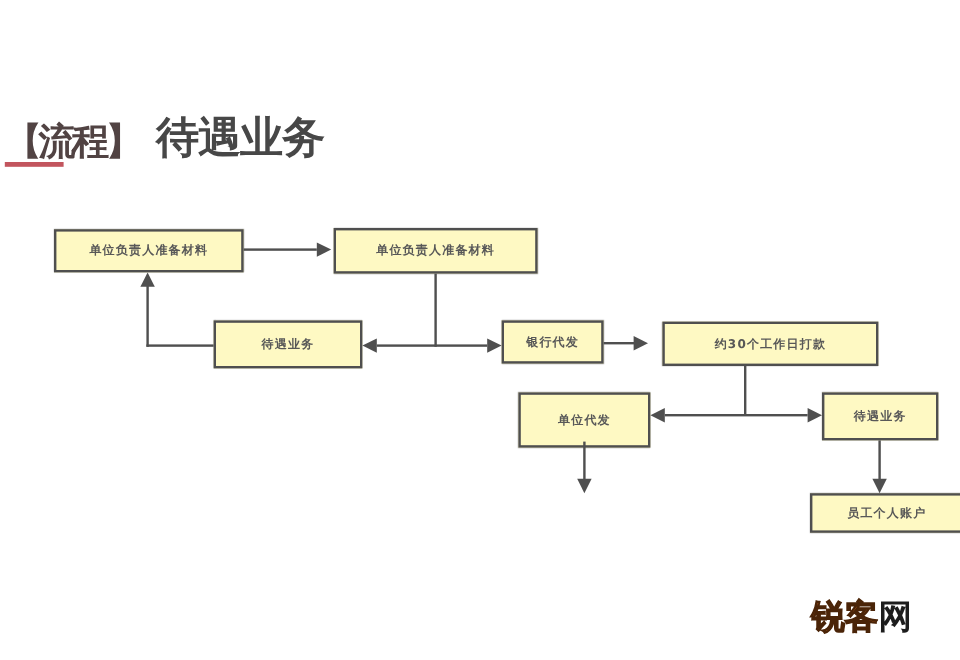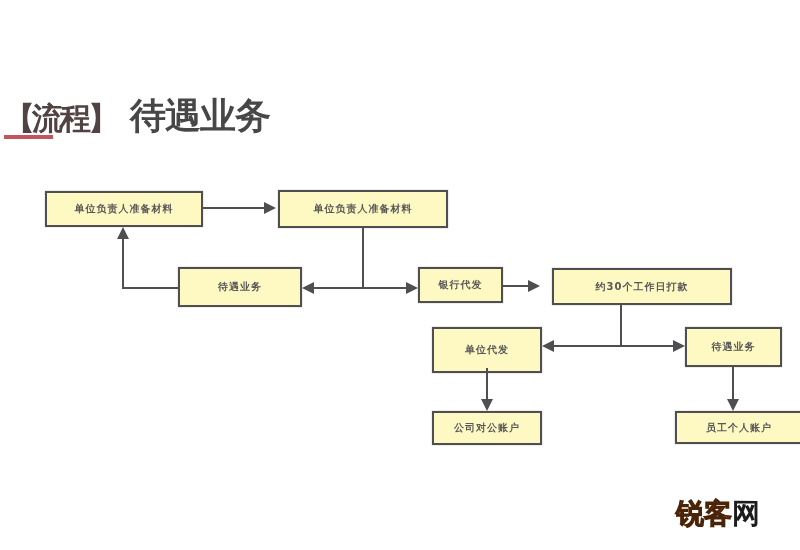--- a/index.html
+++ b/index.html
@@ -61,21 +61,20 @@
   </div>
   <div class="title-underline"></div>
 
   <div class="node" style="left:45px;top:191px;width:158px;height:36px">单位负责人准备材料</div>
   <div class="node" style="left:278px;top:190px;width:170px;height:38px">单位负责人准备材料</div>
   <div class="node" style="left:178px;top:267px;width:124px;height:40px">待遇业务</div>
   <div class="node" style="left:418px;top:267px;width:85px;height:36px">银行代发</div>
   <div class="node" style="left:552px;top:268px;width:180px;height:37px">约30个工作日打款</div>
   <div class="node" style="left:432px;top:327px;width:110px;height:46px">单位代发</div>
   <div class="node" style="left:685px;top:327px;width:97px;height:40px">待遇业务</div>
-  <div class="node" style="left:432px;top:411px;width:110px;height:34px">公司对公账户</div>
   <div class="node" style="left:675px;top:411px;width:128px;height:33px">员工个人账户</div>
 
   <div class="h-line" style="left:203px;top:207px;width:61px;height:2px"></div>
   <div class="arr arr-right" style="left:264px;top:202px"></div>
 
   <div class="v-line" style="left:362px;top:228px;width:2px;height:61px"></div>
   <div class="h-line" style="left:314px;top:287px;width:92px;height:2px"></div>
   <div class="arr arr-left" style="left:302px;top:282px"></div>
   <div class="arr arr-right" style="left:406px;top:282px"></div>
 

